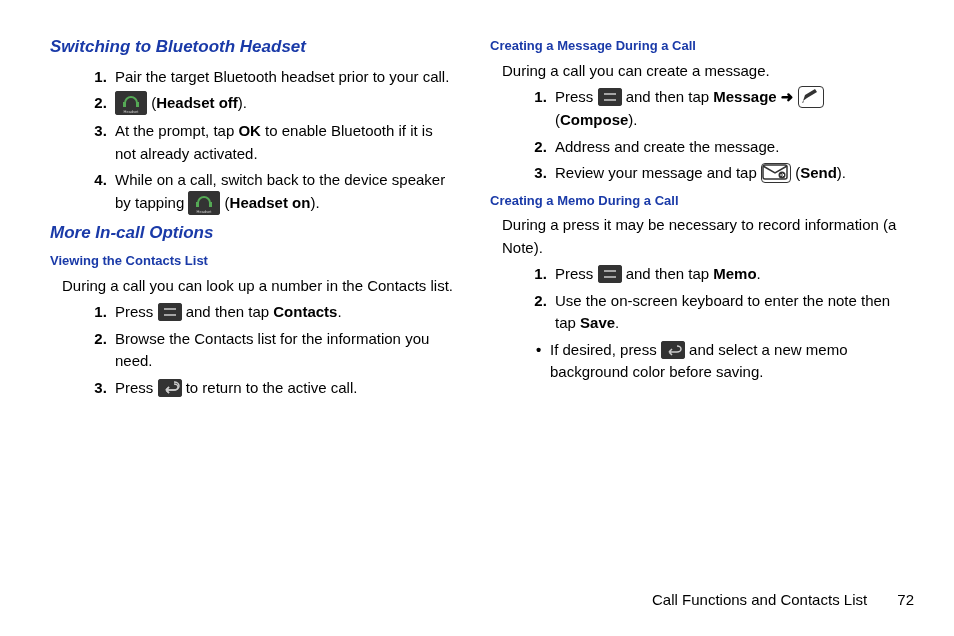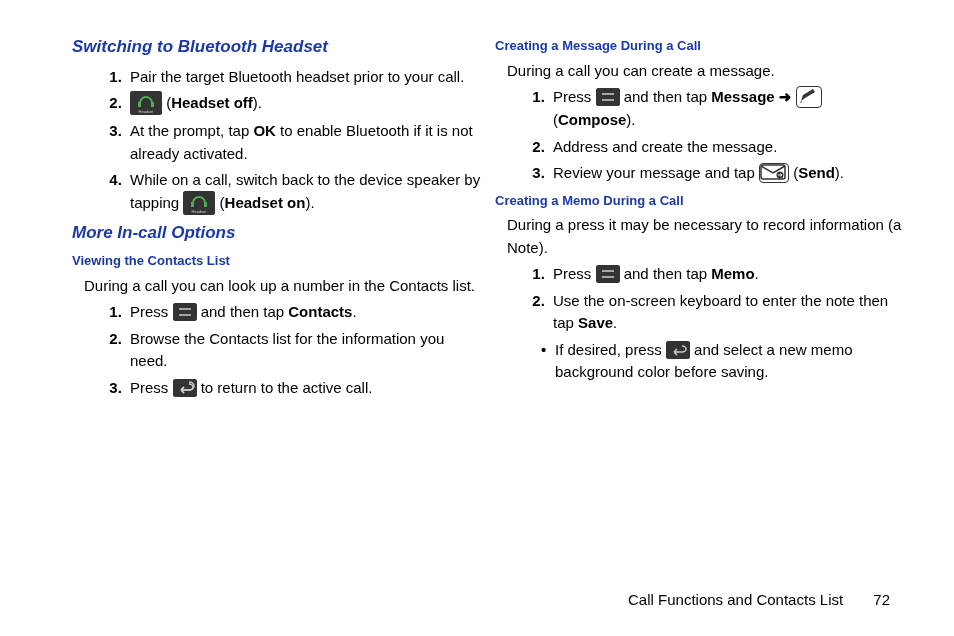--- a/index.html
+++ b/index.html
@@ -8,22 +8,22 @@
     background: #fff;
     font-family: Arial, Helvetica, sans-serif;
     color: #000;
     width: 954px;
     height: 636px;
     box-sizing: border-box;
     position: relative;
   }
   .page {
     display: flex;
-    padding: 30px 40px 20px 72px;
-    gap: 4px;
+    padding: 30px 40px 20px 50px;
+    gap: 20px;
   }
   .col {
     width: 420px;
     font-size: 15px;
     line-height: 1.5;
   }
   .h-sec {
     color: #1a3aa8;
     font-weight: bold;
     font-style: italic;
@@ -34,21 +34,21 @@
     color: #1a3aa8;
     font-weight: bold;
     font-size: 13px;
     margin: 6px 0 4px 0;
   }
   ol.steps {
     margin: 2px 0 4px 0;
     padding-left: 46px;
   }
   ol.steps > li {
-    margin: 4px 8px;
+    margin: 4px 15px;
     padding-left: 4px;
   }
   ol.steps > li::marker {
     font-weight: bold;
   }
   .intro {
     margin: 4px 0 4px 12px;
   }
   .bold { font-weight: bold; }
   .icon {
@@ -101,21 +101,21 @@
   }
   ul.bullet li::before {
     content: "•";
     position: absolute;
     left: 0;
     font-weight: bold;
   }
   .footer {
     position: absolute;
     bottom: 28px;
-    right: 64px;
+    right: 40px;
     font-size: 15px;
   }
   .footer .pg {
     margin-left: 26px;
   }
   .arrow {
     font-weight: bold;
   }
 </style>
 </head>

